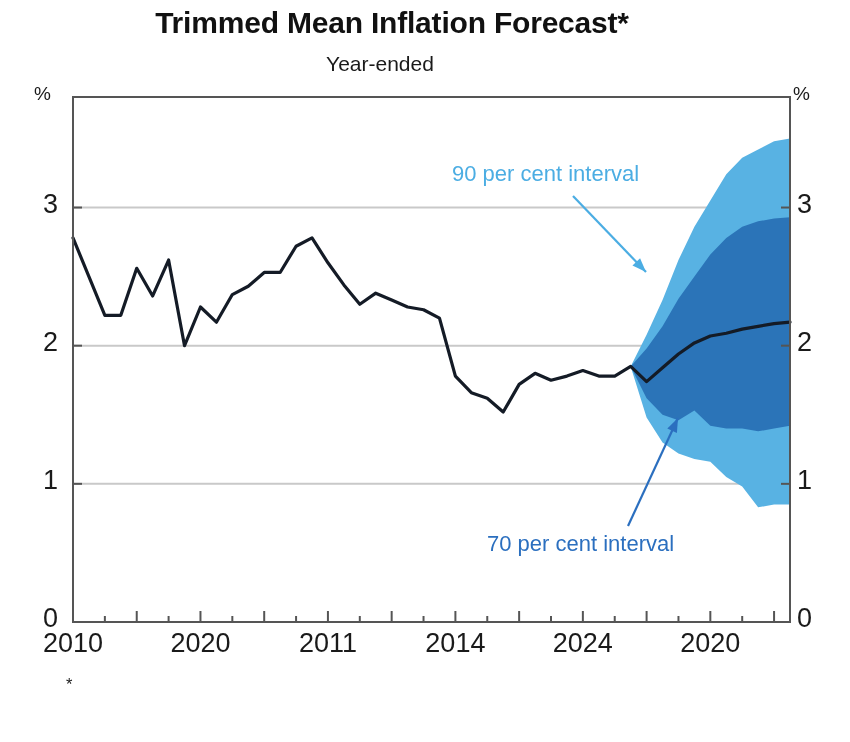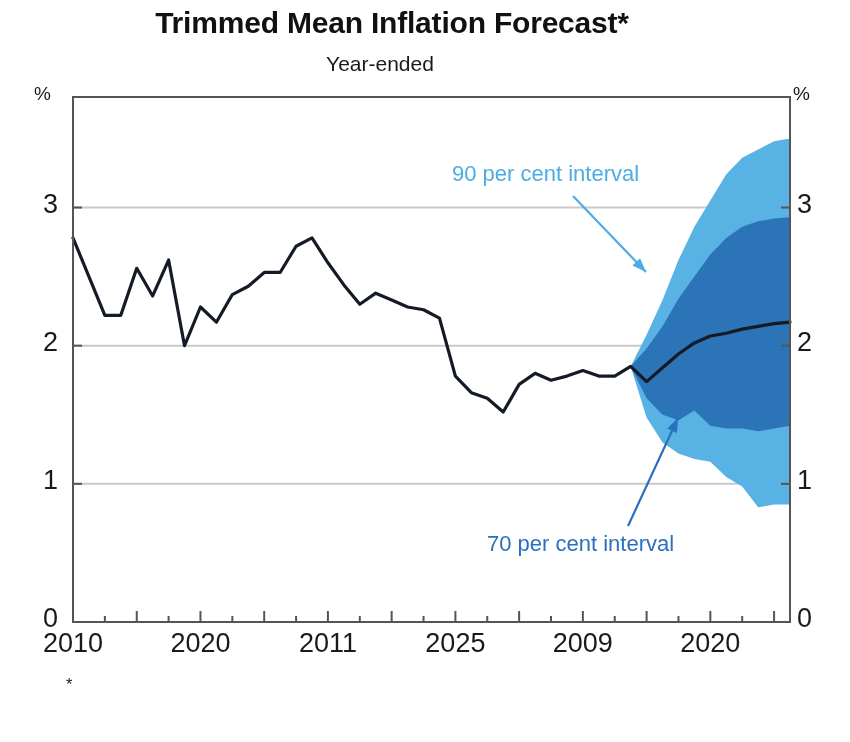--- a/index.html
+++ b/index.html
@@ -109,22 +109,22 @@
       <div class="ylabel ylabel-r" style="left: 797px; top: 603px;">0</div>
       <div class="ylabel" style="left: 22px; top: 464.842px;">1</div>
       <div class="ylabel ylabel-r" style="left: 797px; top: 464.842px;">1</div>
       <div class="ylabel" style="left: 22px; top: 326.684px;">2</div>
       <div class="ylabel ylabel-r" style="left: 797px; top: 326.684px;">2</div>
       <div class="ylabel" style="left: 22px; top: 188.526px;">3</div>
       <div class="ylabel ylabel-r" style="left: 797px; top: 188.526px;">3</div>
       <div class="xlabel" style="left: 28px;">2010</div>
       <div class="xlabel" style="left: 155.467px;">2020</div>
       <div class="xlabel" style="left: 282.933px;">2011</div>
-      <div class="xlabel" style="left: 410.4px;">2025</div>
-      <div class="xlabel" style="left: 537.867px;">2009</div>
+      <div class="xlabel" style="left: 410.4px;">2014</div>
+      <div class="xlabel" style="left: 537.867px;">2024</div>
       <div class="xlabel" style="left: 665.333px;">2020</div>
     </div>
 
   <div class="legend-lbl legend-90">90 per cent interval</div>
   <div class="legend-lbl legend-70">70 per cent interval</div>
 
   <div class="footnote fn-star">*</div>
 
 </div>
 

